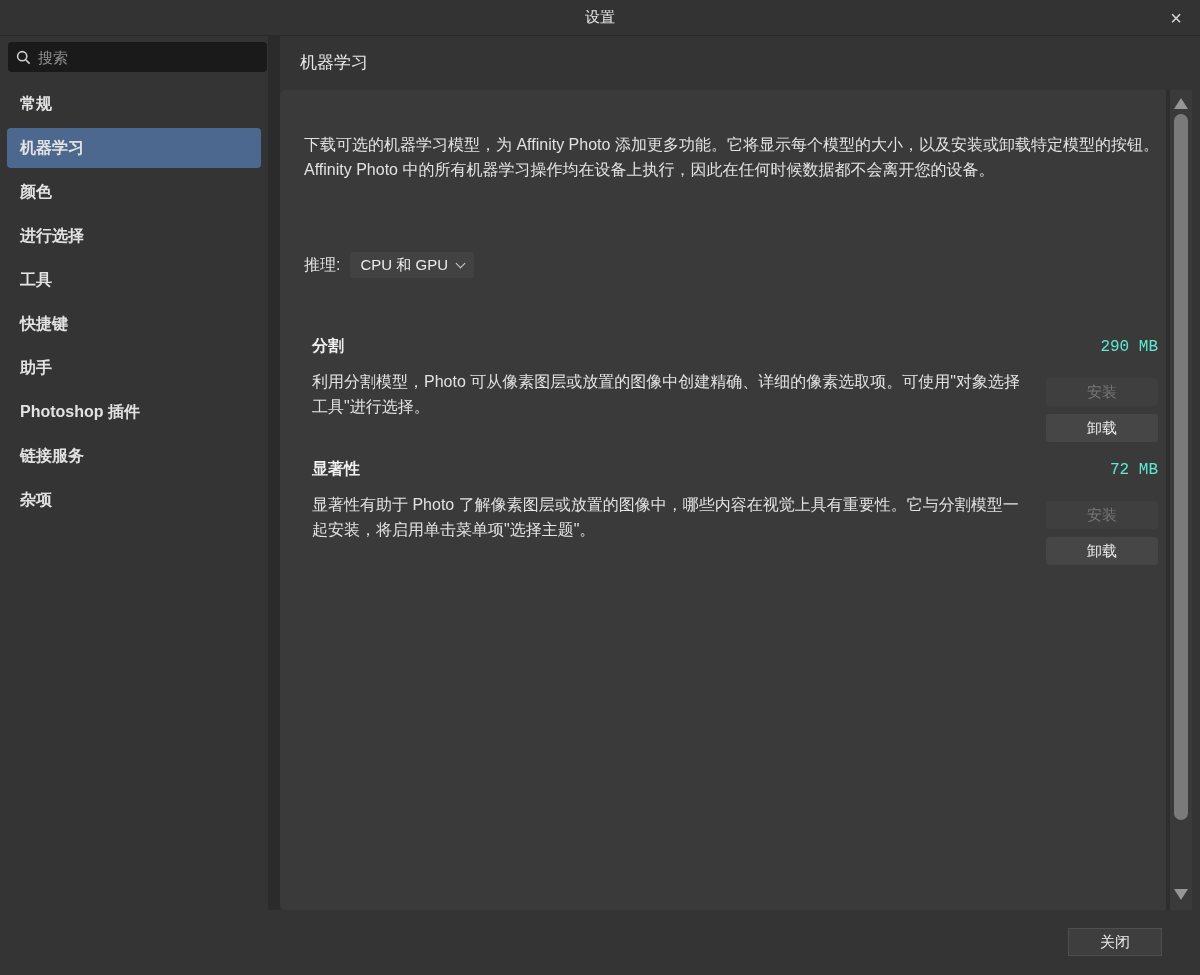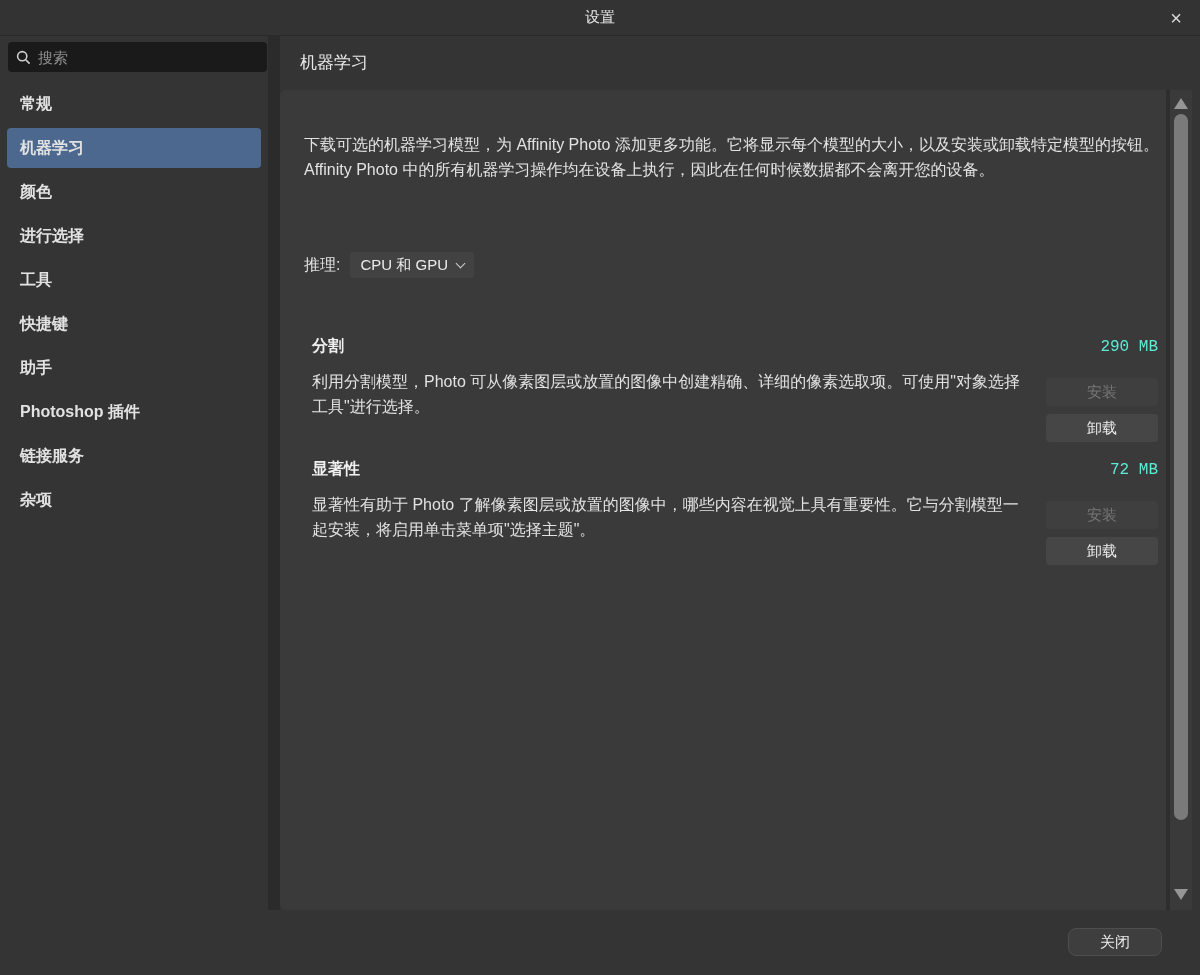--- a/index.html
+++ b/index.html
@@ -142,21 +142,21 @@
   }
   .scroll-thumb {
     position: absolute; left: 4px; top: 24px; width: 14px; height: 706px;
     background: #7a7a7a; border-radius: 7px; cursor: pointer;
   }
 
   
   .close-btn {
     position: absolute; left: 1068px; top: 928px;
     width: 94px; height: 28px;
-    background: #3e3e3e; border: 1px solid #4e4e4e; border-radius: 8px;
+    background: #3e3e3e; border: 1px solid #4e4e4e; border-radius: 0;
     color: #ececec; font-size: 15px; cursor: pointer;
     font-family: "Liberation Sans", sans-serif;
   }
 </style>
 </head>
 <body>
 
 <div class="titlebar">
   <span class="title">设置</span>
   <span class="close">×</span>

